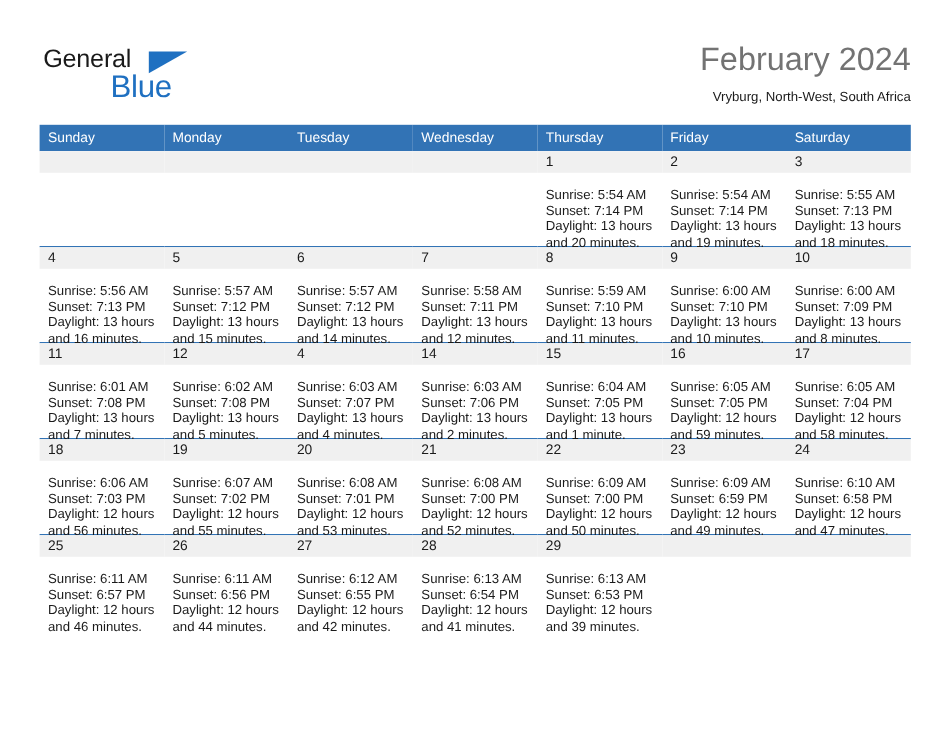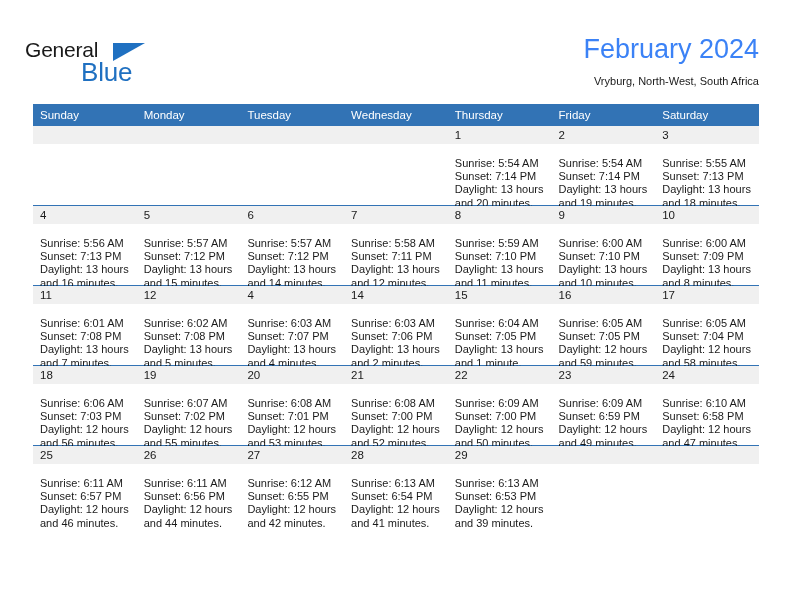--- a/index.html
+++ b/index.html
@@ -24,21 +24,21 @@
   
   .header {
     position: absolute;
     left: 0;
     top: 0;
     width: 792px;
     height: 100px;
   }
   .logo {
     position: absolute;
-    left: 25px;
+    left: 36px;
     top: 38px;
     width: 130px;
     height: 46px;
   }
   .logo-general {
     position: absolute;
     left: 0;
     top: 0;
     font-size: 21px;
     letter-spacing: -0.2px;
@@ -66,21 +66,21 @@
 
   .title-block {
     position: absolute;
     right: 33px;
     top: 33px;
     text-align: right;
   }
   .month-title {
     font-size: 27px;
     font-weight: normal;
-    color: #3b82f6;
+    color: #737373;
     line-height: 33px;
     white-space: nowrap;
   }
   .location {
     font-size: 11px;
     color: #1a1a1a;
     line-height: 20px;
     margin-top: 5px;
     white-space: nowrap;
   }

